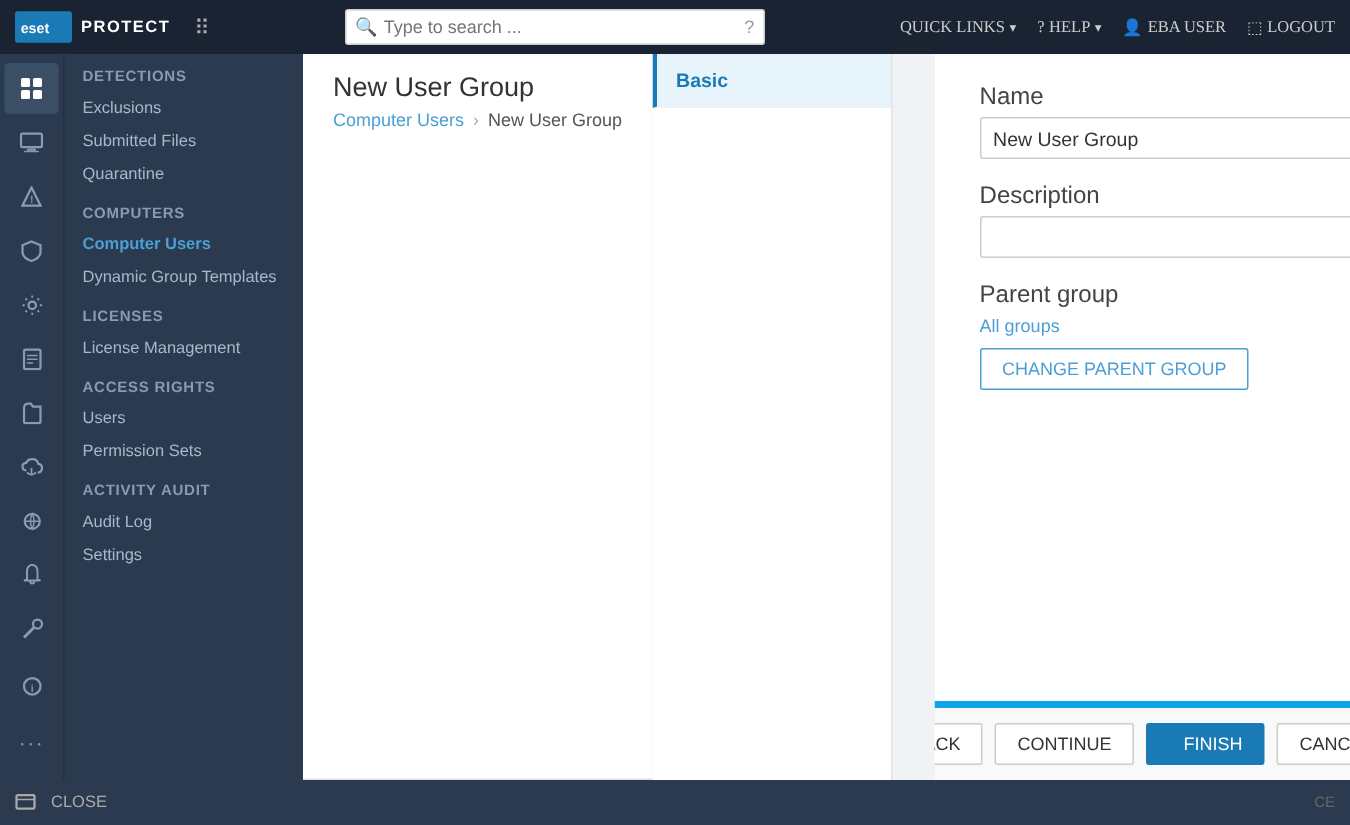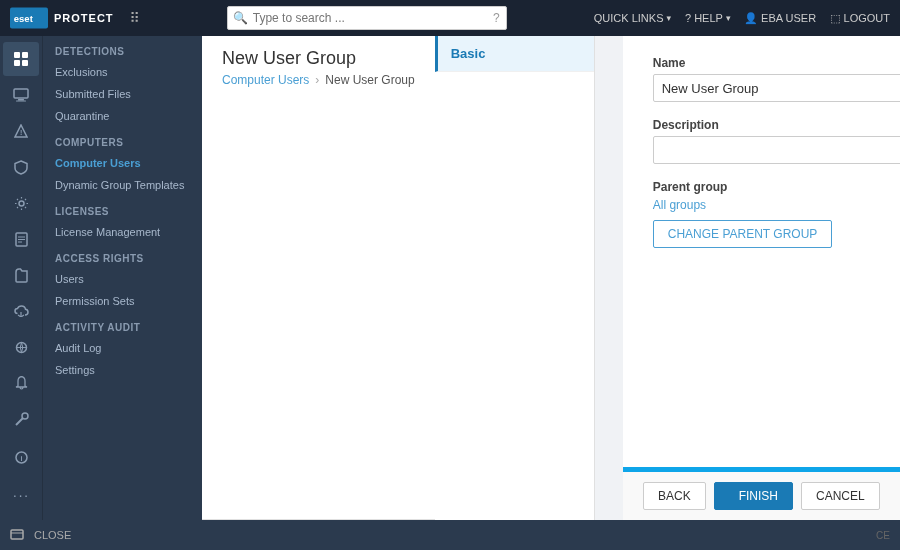--- a/index.html
+++ b/index.html
@@ -65,20 +65,21 @@
       align-items: center;
       gap: 14px;
     }
     .topbar-link {
       color: #ccc;
       font-size: 11px;
       cursor: pointer;
       display: flex;
       align-items: center;
       gap: 3px;
+      font-family: Liberation Serif, serif;
     }
     .chevron-down { font-size: 9px; }
 
     
     .main-layout {
       display: flex;
       flex: 1;
       overflow: hidden;
     }
 
@@ -210,24 +211,24 @@
       overflow-y: auto;
       display: flex;
       flex-direction: column;
     }
     .form-body { flex: 1; }
     .form-group {
       margin-bottom: 16px;
     }
     .form-label {
       display: block;
-      font-size: 12px;
+      font-size: 16px;
       color: #444;
       margin-bottom: 4px;
-      font-weight: bold;
+      font-weight: normal;
     }
     .form-input {
       width: 300px;
       height: 28px;
       border: 1px solid #ccc;
       border-radius: 2px;
       padding: 0 8px;
       font-size: 13px;
       color: #333;
       outline: none;
@@ -478,20 +479,21 @@
             <div class="form-group">
               <label class="form-label">Parent group</label>
               <div class="parent-group-text">All groups</div>
               <button class="btn btn-outline-blue">CHANGE PARENT GROUP</button>
             </div>
           </div>
         </div>
 
         <div class="form-footer">
           <button class="btn">BACK</button>
+          <button class="btn">CONTINUE</button>
           <button class="btn btn-primary">FINISH</button>
           <button class="btn">CANCEL</button>
         </div>
       </div>
     </div>
   </div>
 </div>
 
 <div class="bottom-bar">
   <div class="bottom-bar-btn">

